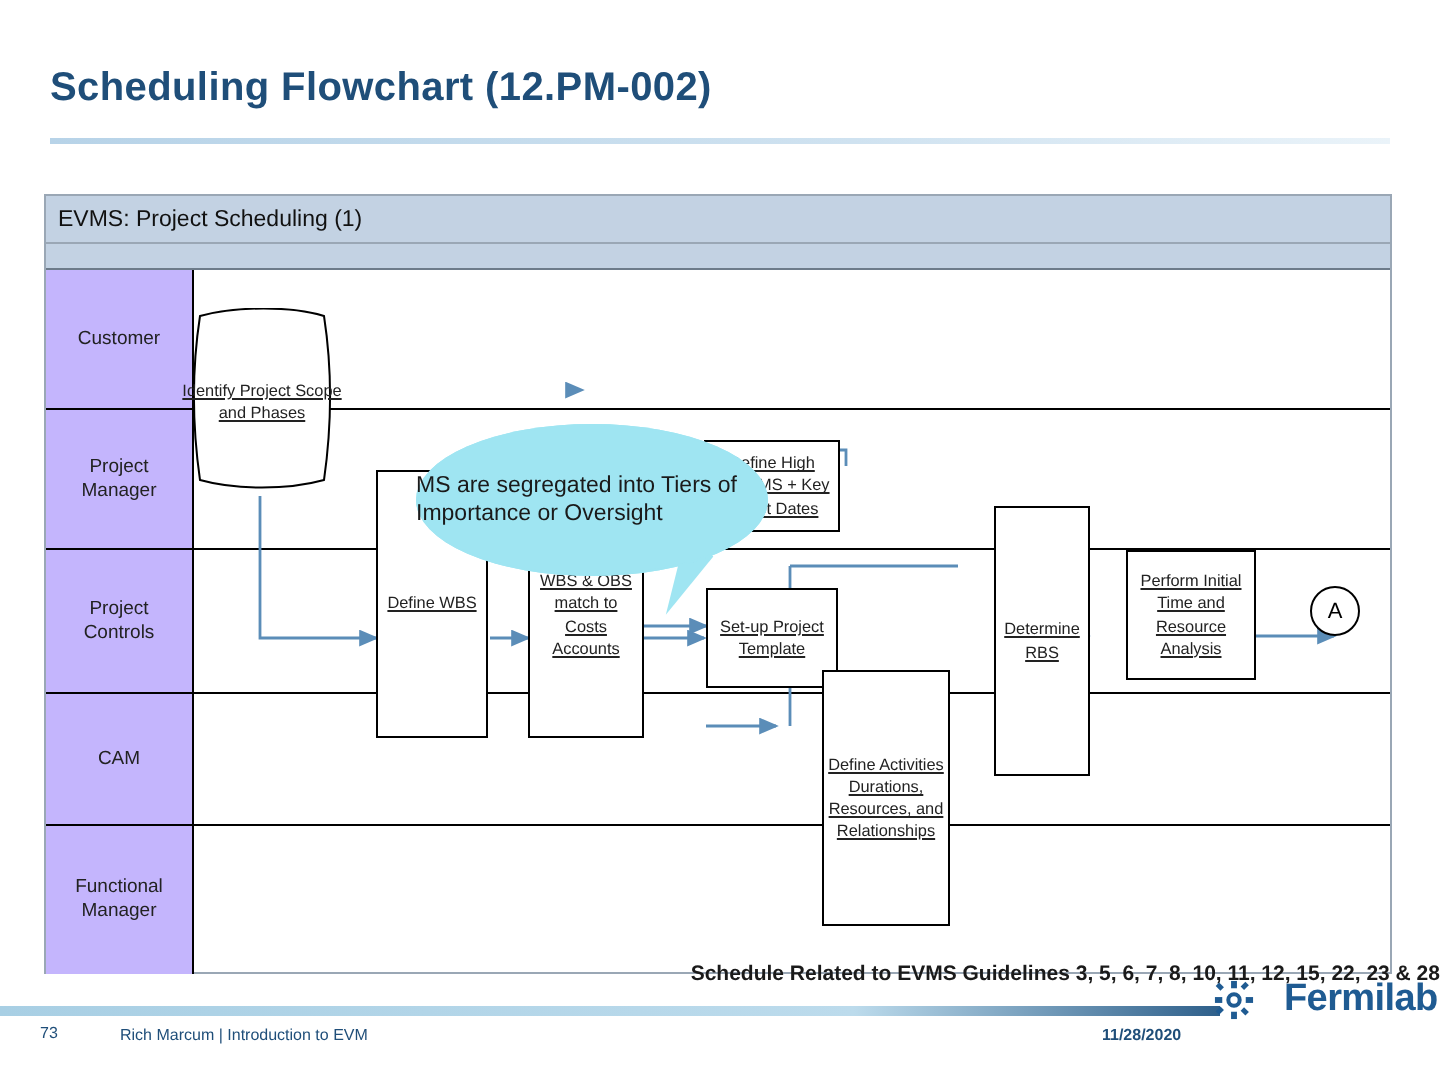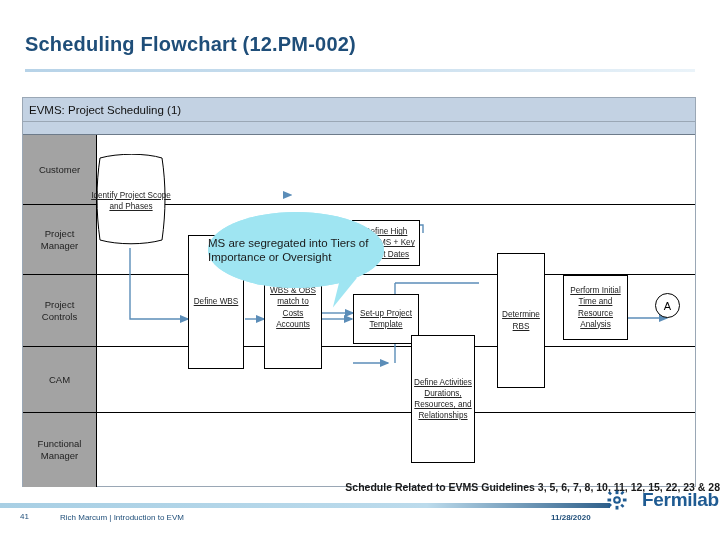--- a/index.html
+++ b/index.html
@@ -36,21 +36,21 @@
     position:absolute;left:0;top:24px;width:100%;height:13px;
     background:#c3d2e3;border-bottom:1px solid #6d7b8a;box-sizing:border-box;
   }
 
   
   .lanes{position:absolute;left:0;top:37px;width:100%;height:352px;}
   .lane{position:absolute;left:0;width:100%;border-bottom:1px solid #000;box-sizing:border-box;}
   .lane:last-child{border-bottom:none;}
   .lane-label{
     position:absolute;left:0;top:0;width:74px;height:100%;
-    background:#a3a3a3;border-right:1px solid #000;box-sizing:border-box;
+    background:#c4b5fd;border-right:1px solid #000;box-sizing:border-box;
     display:flex;align-items:center;justify-content:center;text-align:center;
     font-size:9.5px;color:#222;line-height:1.25;padding:0 3px;
   }
 
   
   .canvas{position:absolute;left:0;top:0;width:674px;height:390px;pointer-events:none;}
   .canvas *{pointer-events:auto;}
 
   .node{
     position:absolute;border:1px solid #000;background:#fff;
@@ -221,21 +221,21 @@
     <div class="callout-tail"></div>
     <div class="callout">
       <span>MS are segregated into Tiers of Importance or Oversight</span>
     </div>
 
   </div>
 
   <div class="guideline">Schedule Related to EVMS Guidelines 3, 5, 6, 7, 8, 10, 11, 12, 15, 22, 23 &amp; 28</div>
   <div class="bottom-rule"></div>
 
-  <div class="page-num">41</div>
+  <div class="page-num">73</div>
   <div class="presenter">Rich Marcum | Introduction to EVM</div>
   <div class="date">11/28/2020</div>
 
   <div class="logo">
     <svg width="22" height="22" viewBox="0 0 24 24">
       <g fill="#1f5b92">
         <circle cx="12" cy="12" r="3.1" fill="#ffffff" stroke="#1f5b92" stroke-width="2.2"></circle>
         <path d="M10.4 1.6 h3.2 v4.0 h-3.2 z"></path>
         <path d="M10.4 18.4 h3.2 v4.0 h-3.2 z"></path>
         <path d="M1.6 10.4 h4.0 v3.2 h-4.0 z"></path>

